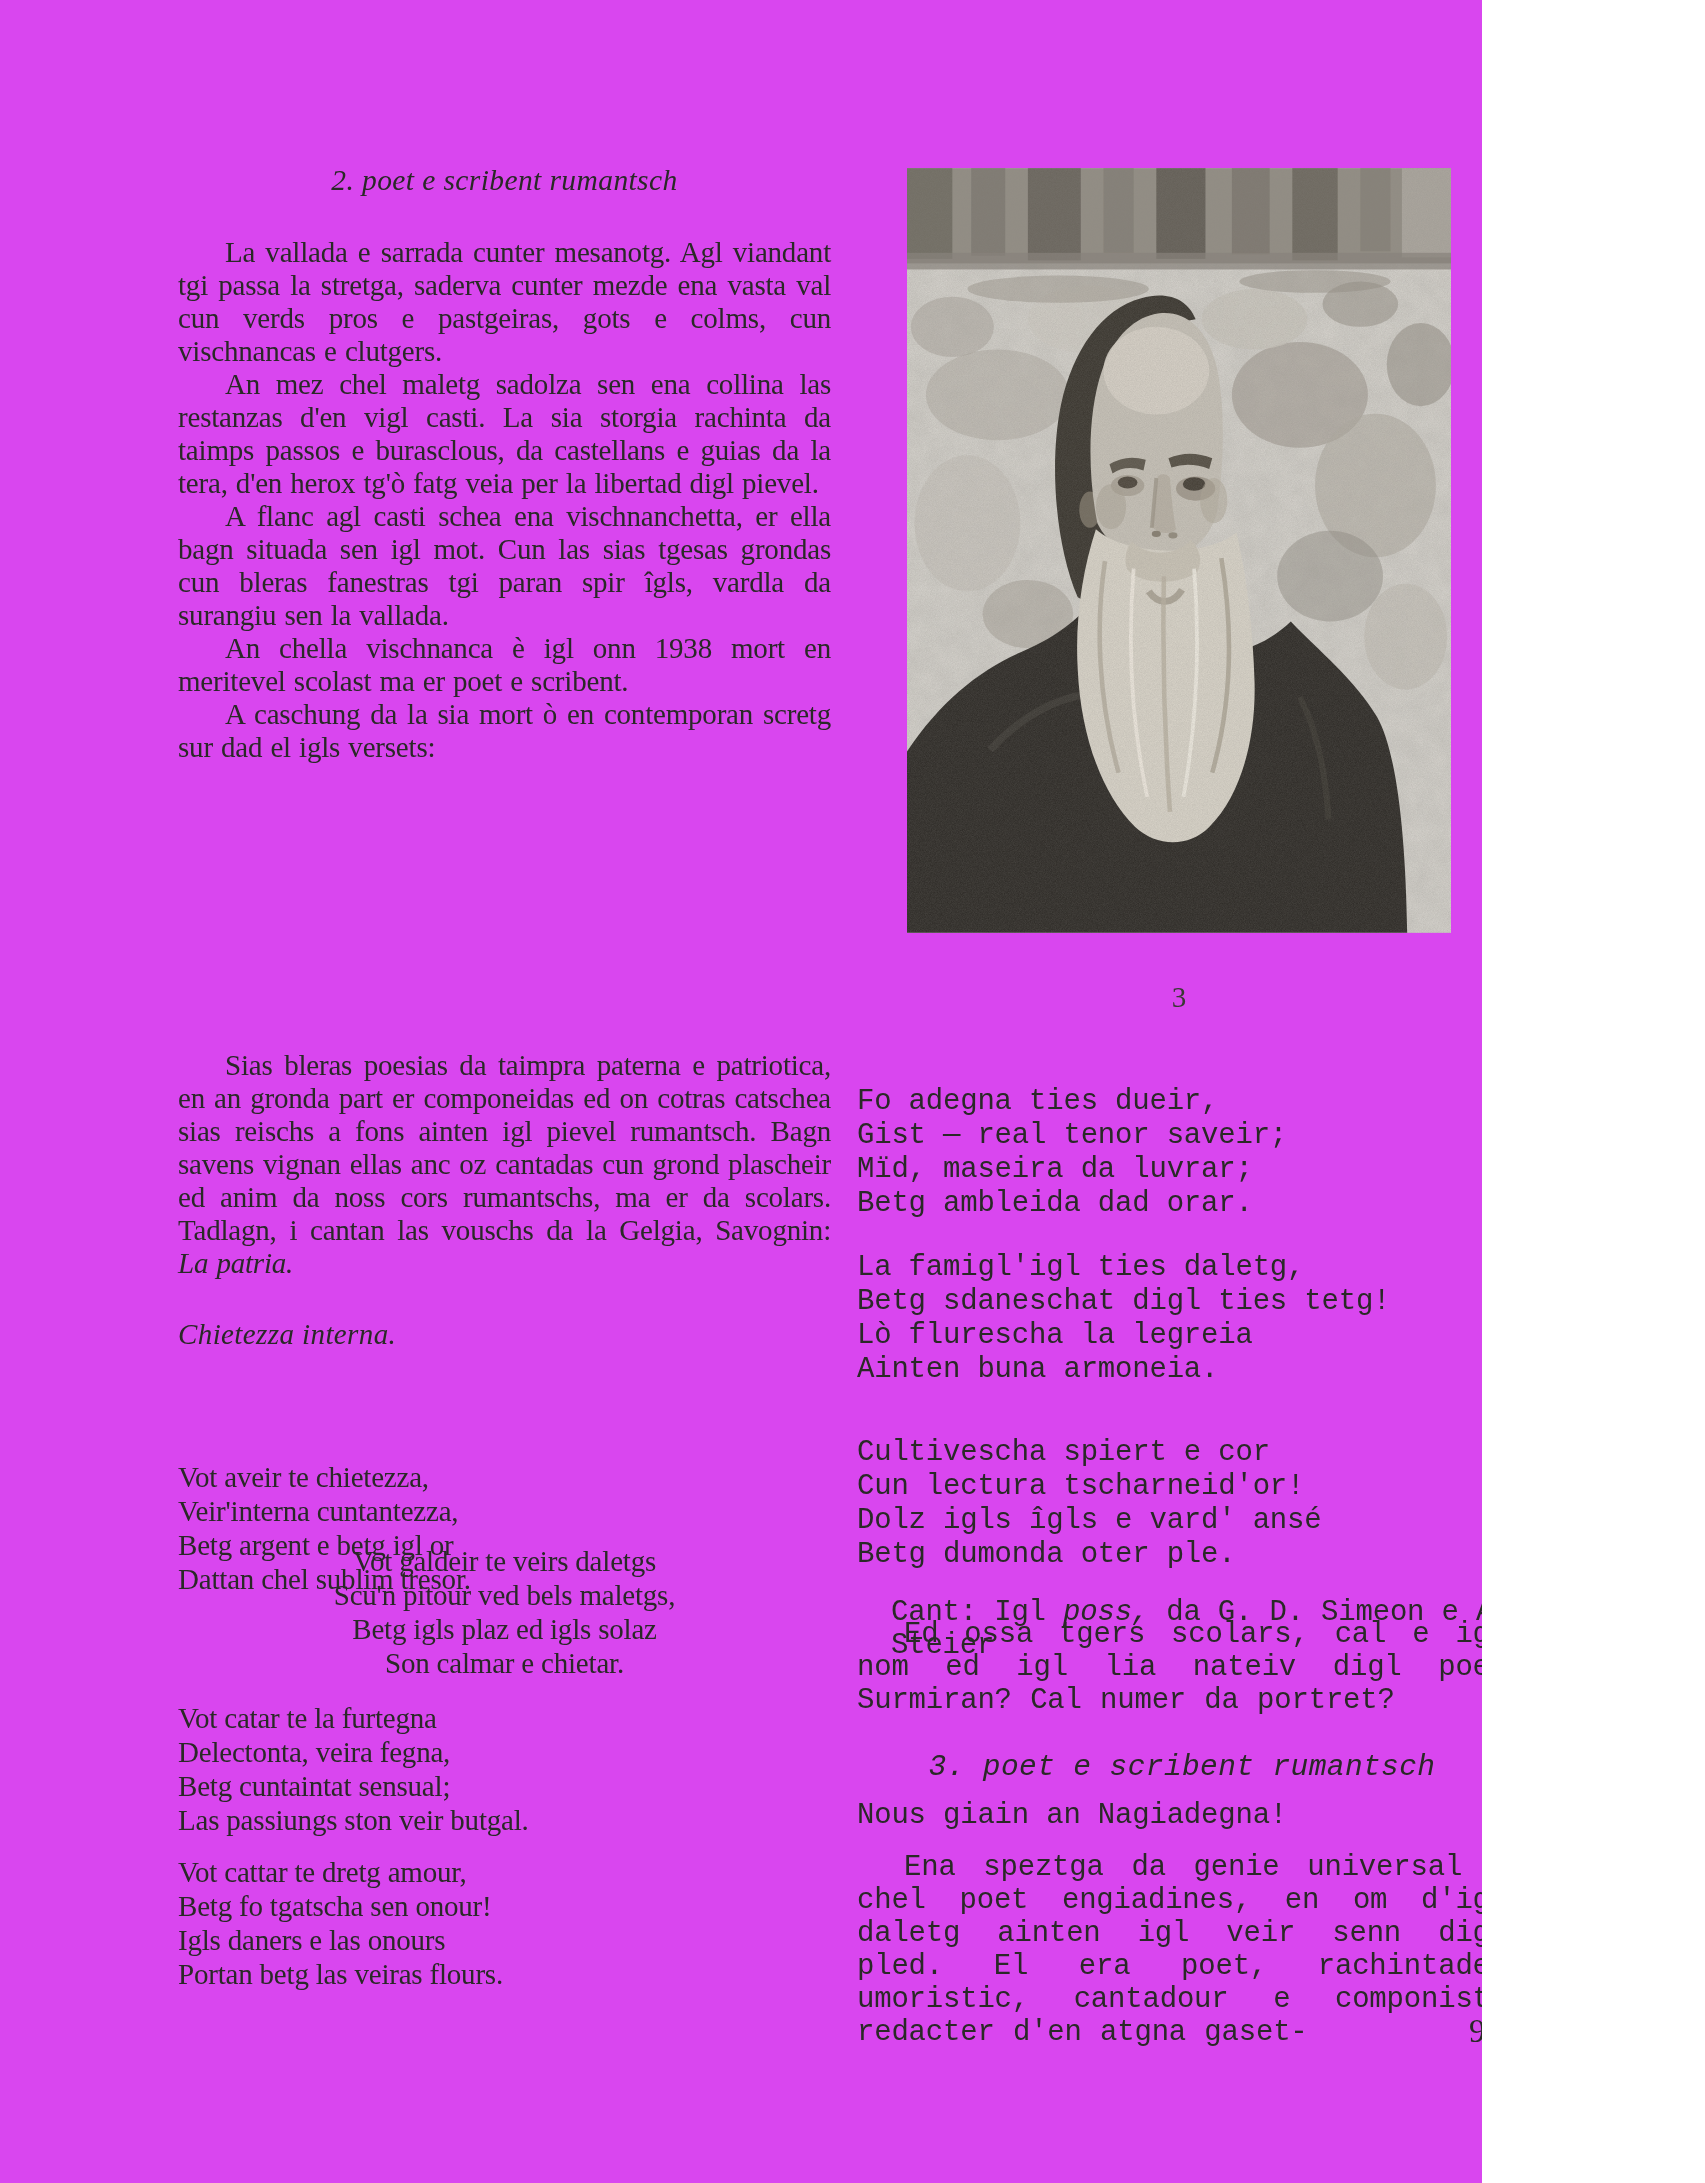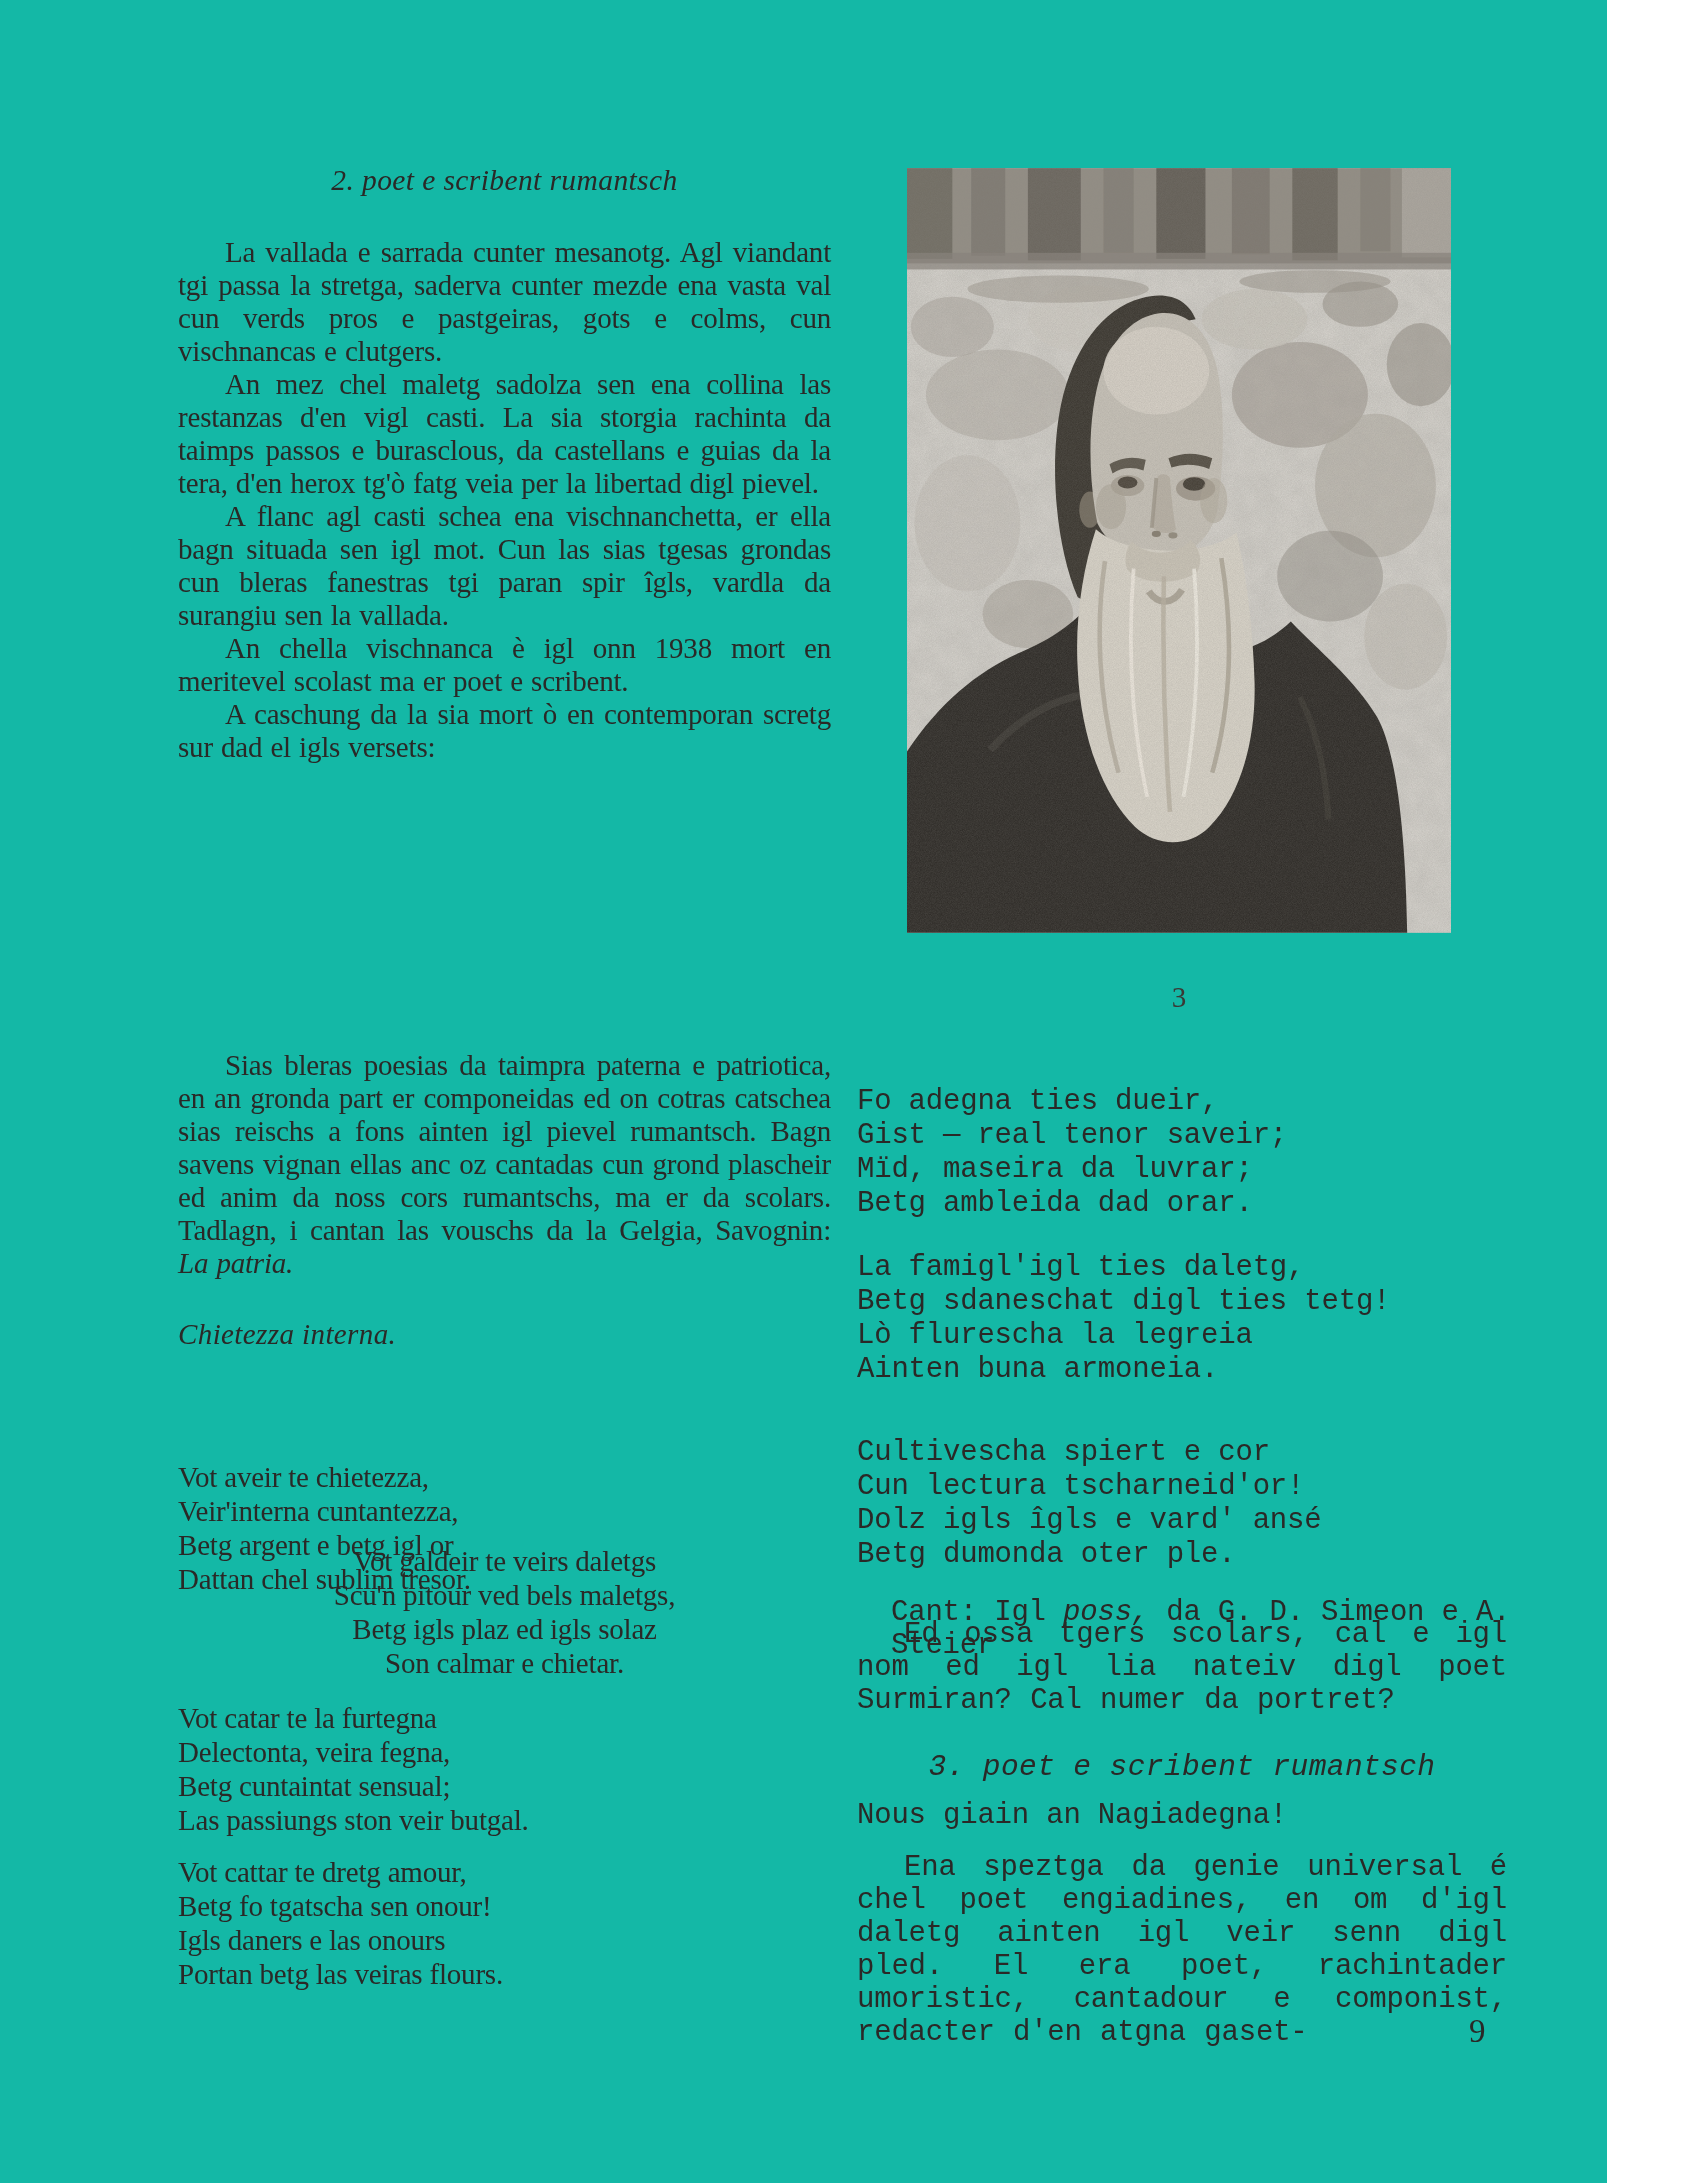--- a/index.html
+++ b/index.html
@@ -1,18 +1,18 @@
 <!DOCTYPE html>
 <html style="font-size:12px"><head>
 <meta charset="utf-8">
 <style>
   html,body { margin:0; padding:0; background:#ffffff; }
   .page {
-    position:relative; width:1607px; height:2183px;
-    background:#14b8a6; overflow:hidden;
+    position:relative; width:1482px; height:2183px;
+    background:#d946ef; overflow:hidden;
     font-family:"Liberation Serif", "DejaVu Serif", serif;
     color:#2a2927;
   }
   .abs { position:absolute; }
   .col-left  { left:178px;  width:653px; }
   .col-right { left:857px; width:650px;font-family:Liberation Mono, monospace; }
   .chapter-heading {
     font-style:italic; font-size:29.5px; line-height:35px; text-align:center;
     letter-spacing:0.4px;
   }

